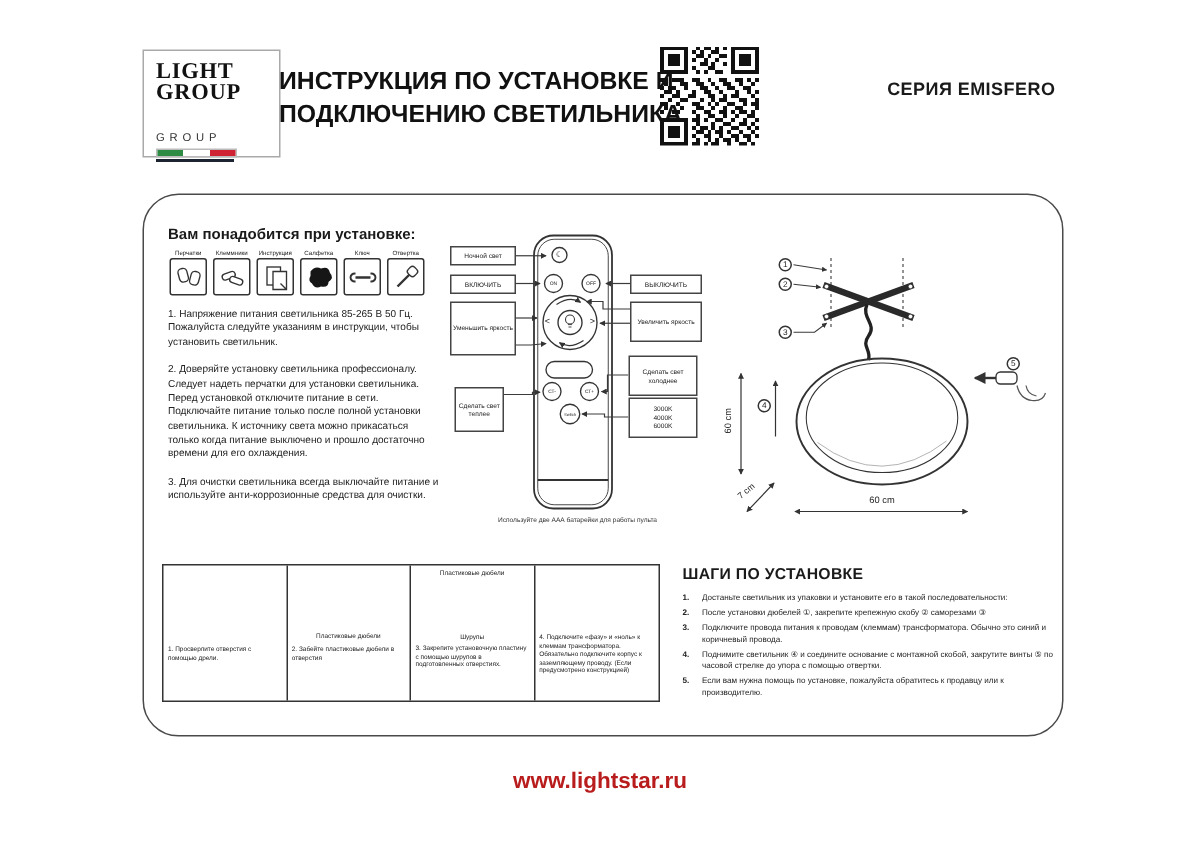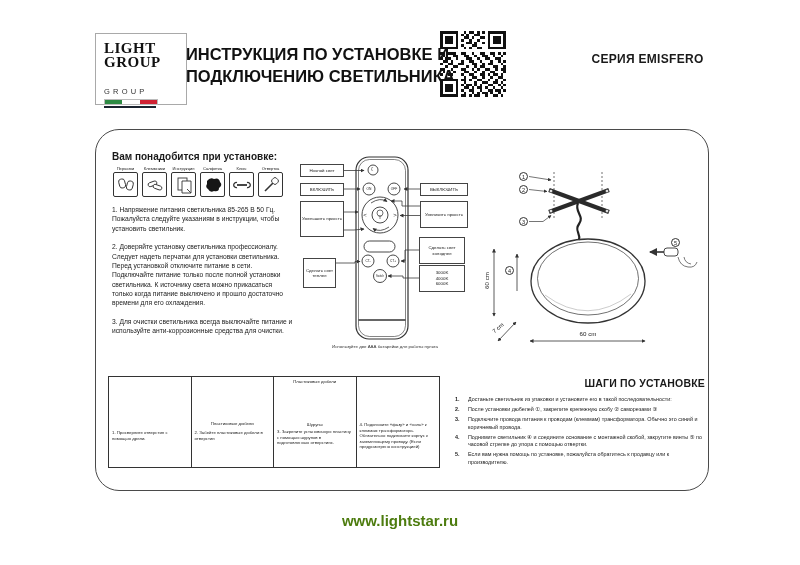--- a/index.html
+++ b/index.html
@@ -35,26 +35,26 @@
   
   .co{position:absolute;width:9px;height:9px;border:.8px solid #333;border-radius:50%;font-size:5.5px;line-height:8.5px;text-align:center;background:#fff;box-sizing:border-box;}
   .dim-label{position:absolute;font-size:6.2px;color:#222;text-align:center;}
   
   .panels{left:108px;top:376px;width:332px;height:92px;border:1px solid #333;box-sizing:border-box;display:grid;grid-template-columns:repeat(4,1fr);background:#fff;}
   .panel{position:relative;border-right:1px solid #333;}
   .panel:last-child{border-right:none;}
   .pcap{position:absolute;left:3px;right:3px;font-size:4.3px;line-height:1.3;color:#222;}
   .plabel{position:absolute;left:2px;right:2px;text-align:center;font-size:4.3px;color:#222;}
   
-  .steps-title{left:455px;top:377px;width:250px;font-weight:700;font-size:10.5px;letter-spacing:.2px;text-align:right;}
+  .steps-title{left:455px;top:377px;width:250px;font-weight:700;font-size:10.5px;letter-spacing:.2px;}
   .steps-list{left:455px;top:396px;width:250px;}
   .step{display:flex;font-size:5.4px;line-height:1.4;margin-bottom:2.5px;color:#222;}
   .step .num{width:13px;flex:none;font-weight:700;}
   .step .txt{flex:1;}
-  .footer-url{left:0;top:512px;width:800px;text-align:center;font-weight:700;font-size:15px;color:#4d7c0f;}
+  .footer-url{left:0;top:512px;width:800px;text-align:center;font-weight:700;font-size:15px;color:#b91c1c;}
   svg{display:block;}
   #art{left:0;top:0;pointer-events:none;}
 </style>
 </head>
 <body>
 
 <div id="page">
 
   <div class="abs logo-box">
     <div class="logo-word">LIGHT</div>

